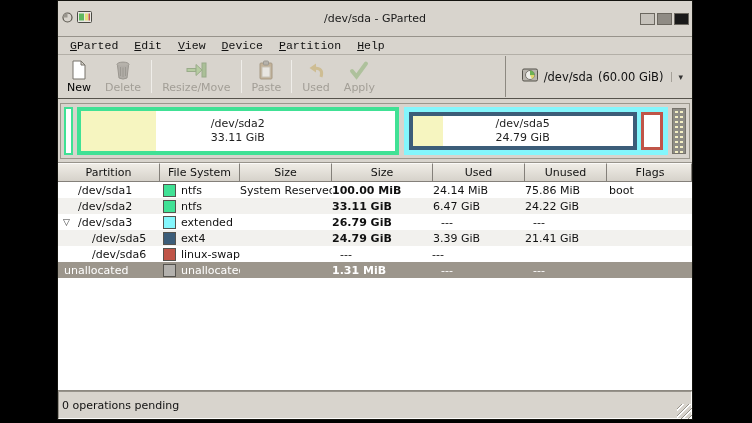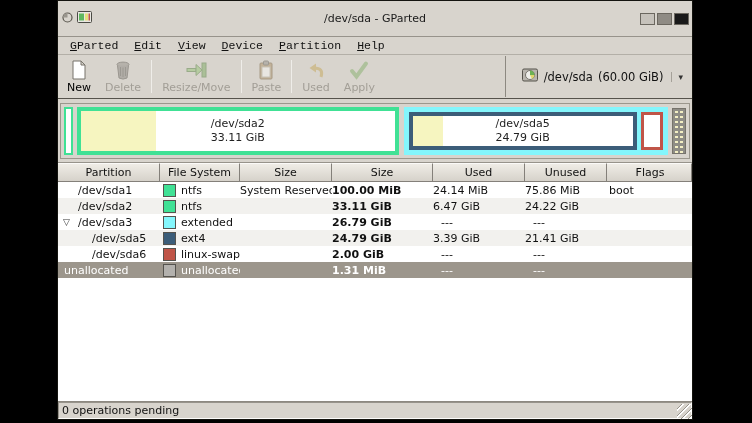--- a/index.html
+++ b/index.html
@@ -59,21 +59,21 @@
   .num { text-align:right; }
   .c3.num{ padding-right:72px;font-weight:bold; } .c4.num{ padding-right:72px; } .c5.num{ padding-right:62px; }
   .pcell { position:relative; padding-left:20px; }
   .pcell.d1 { padding-left:34px; }
   .pcell.d-un { padding-left:6px; }
   .expander { position:absolute; left:5px; top:1px; font-size:9px; color:#333; }
   .fscell { display:flex; align-items:center; }
   .swatch { width:13px; height:13px; border:1px solid #55534e; margin:0 5px 0 3px; flex:0 0 auto; }
   .c6 { padding-left:2px; }
   
-  .statusbar { height:18px; flex:0 0 auto; background:#d8d4cd; border-top:1px solid #8d8981;
+  .statusbar { height:29px; flex:0 0 auto; background:#d8d4cd; border-top:1px solid #8d8981;
                display:flex; align-items:center; position:relative; }
   .status-inner { flex:1; height:100%; border:1px solid; border-color:#97938b #fdfcfa #fdfcfa #97938b;
                   display:flex; align-items:center; padding-left:3px; font-size:11px; color:#111; }
   .grip { position:absolute; right:0; bottom:0; width:15px; height:15px;
           background:repeating-linear-gradient(135deg, transparent 0 3px, #98948c 3px 4px, #fff 4px 5px); }
 </style>
 </head>
 <body>
 
 <div id="window">
@@ -274,21 +274,20 @@
       <div class="cell c6"></div>
     </div>
 
     <div class="trow">
       <div class="cell c0 pcell d1">/dev/sda6</div>
       <div class="cell c1 fscell">
           <span class="swatch" style="background-color: rgb(192, 85, 72);"></span>
           <span>linux-swap</span>
         </div>
       <div class="cell c2"></div>
-      <div class="cell c3 num">2.00 GiB</div>
       <div class="cell c4 num">---</div>
       <div class="cell c5 num">---</div>
       <div class="cell c6"></div>
     </div>
 
     <div class="trow selected">
       <div class="cell c0 pcell d-un">unallocated</div>
       <div class="cell c1 fscell">
           <span class="swatch" style="background-color: rgb(179, 177, 173);"></span>
           <span>unallocated</span>

